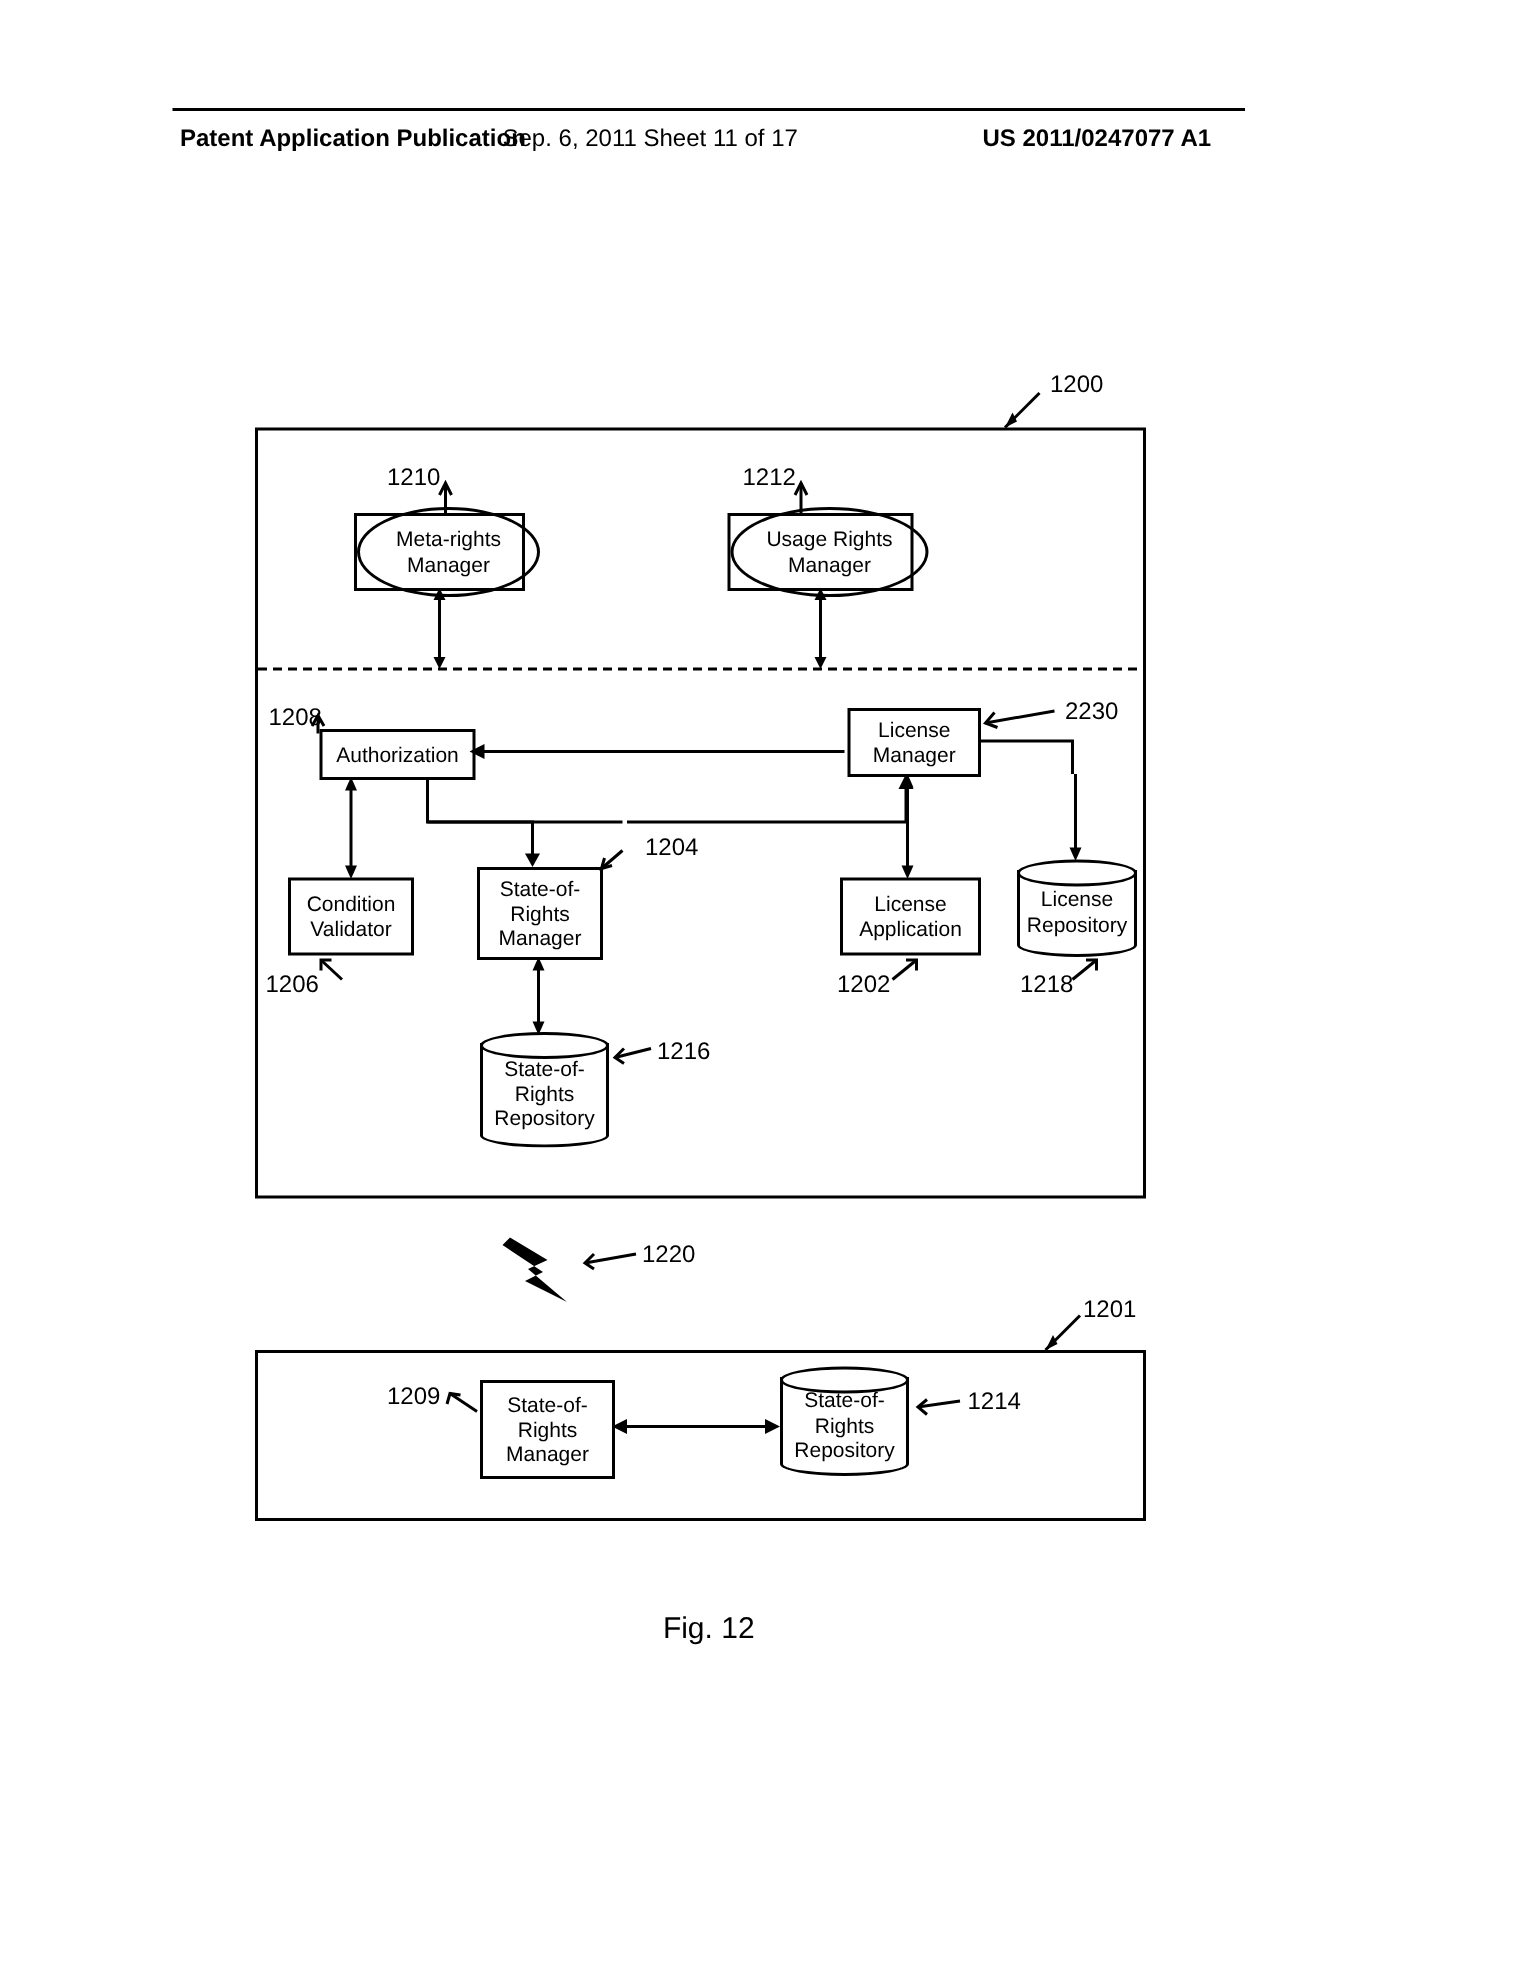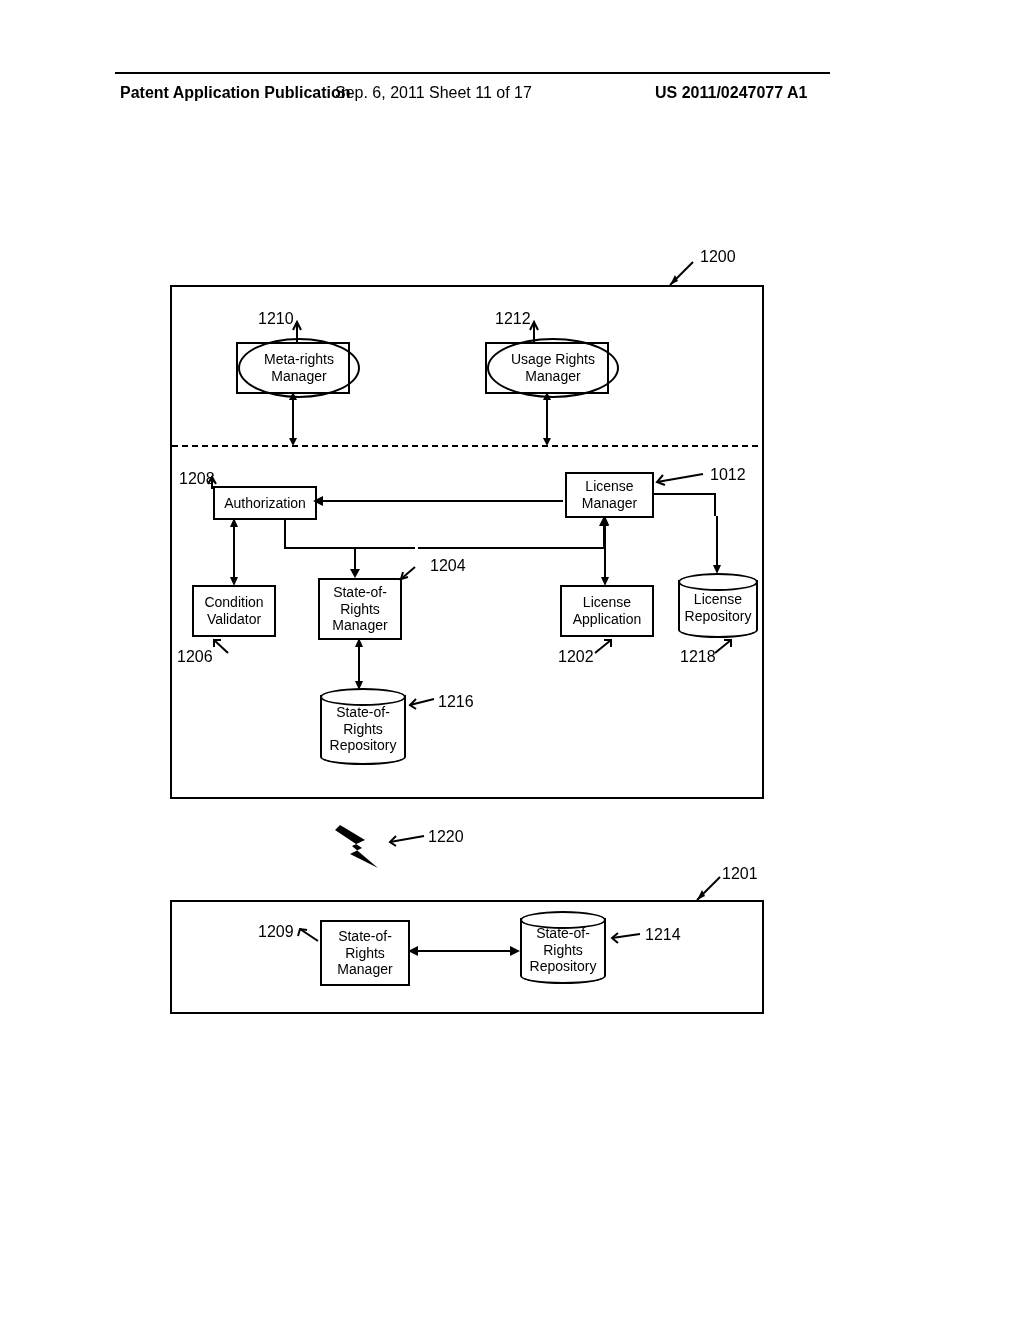--- a/index.html
+++ b/index.html
@@ -219,21 +219,21 @@
 <div class="reflabel" style="left:179px; top:470px;">1208</div>
 <svg style="left:208px; top:475px; width:20px; height:16px;">
   <line x1="4" y1="2" x2="4" y2="14" stroke="#000" stroke-width="2"></line>
   <polyline points="0,9 4,2 8,9" fill="none" stroke="#000" stroke-width="2"></polyline>
 </svg>
 
 <div class="box" style="left:565px; top:472px; width:85px; height:42px;">
   <span>License</span>
   <span>Manager</span>
 </div>
-<div class="reflabel" style="left:710px; top:466px;">1012</div>
+<div class="reflabel" style="left:710px; top:466px;">2230</div>
 <svg style="left:655px; top:472px; width:55px; height:14px;">
   <line x1="2" y1="10" x2="48" y2="2" stroke="#000" stroke-width="2"></line>
   <polyline points="8,3 2,10 10,13" fill="none" stroke="#000" stroke-width="2"></polyline>
 </svg>
 
 <svg style="left:313px; top:494px; width:255px; height:14px;">
   <line x1="250" y1="7" x2="8" y2="7" stroke="#000" stroke-width="2"></line>
   <polygon points="0,7 10,2 10,12" fill="#000"></polygon>
 </svg>
 
@@ -376,14 +376,15 @@
   <line x1="2" y1="8" x2="30" y2="4" stroke="#000" stroke-width="2"></line>
   <polyline points="8,3 2,8 8,13" fill="none" stroke="#000" stroke-width="2"></polyline>
 </svg>
 
 <svg style="left:408px; top:944px; width:112px; height:14px;">
   <line x1="8" y1="7" x2="104" y2="7" stroke="#000" stroke-width="2"></line>
   <polygon points="0,7 10,2 10,12" fill="#000"></polygon>
   <polygon points="112,7 102,2 102,12" fill="#000"></polygon>
 </svg>
 
+<div class="fig-caption">Fig. 12</div>
 
 </div>
 
 </body></html>

